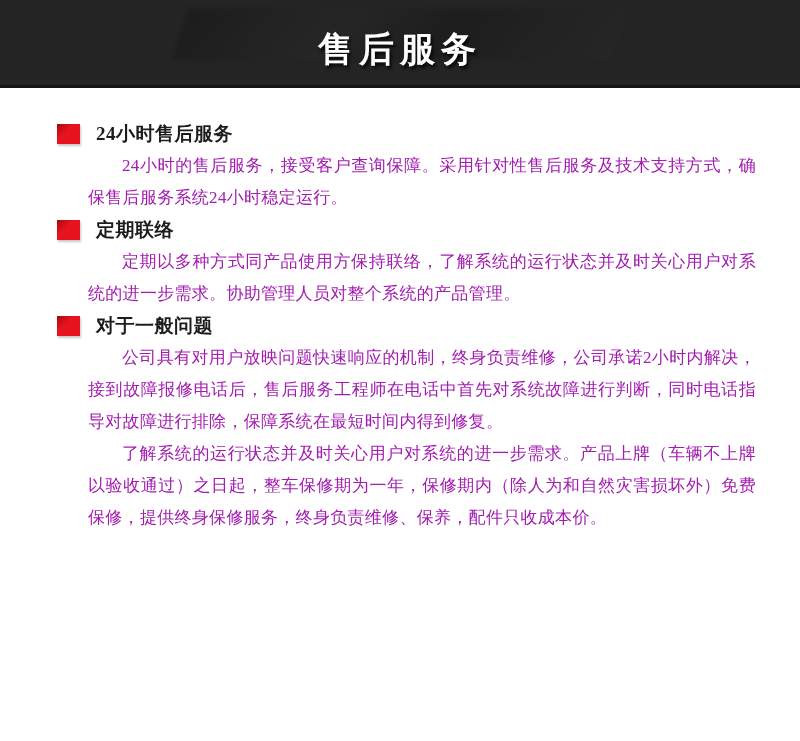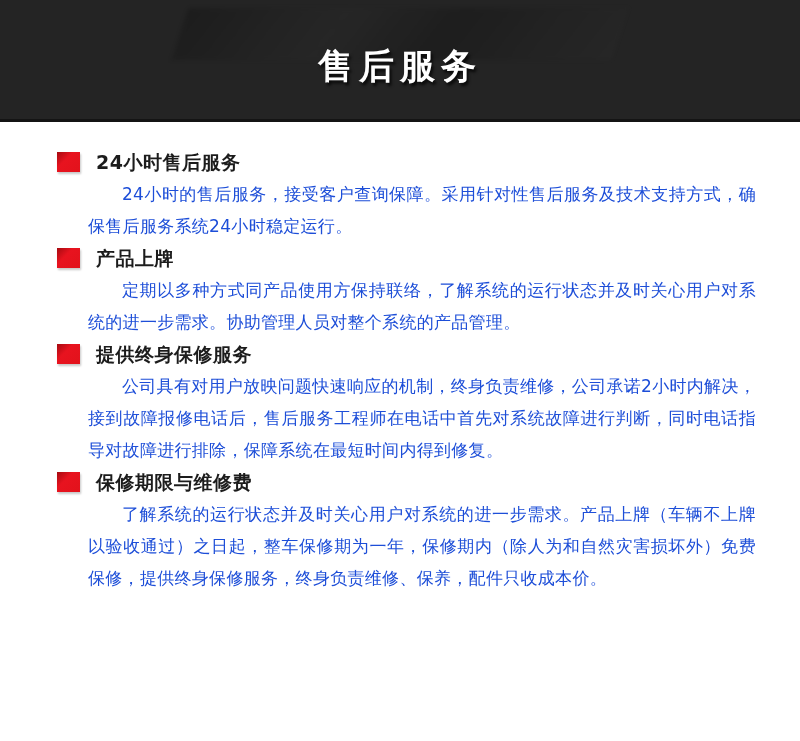--- a/index.html
+++ b/index.html
@@ -7,21 +7,21 @@
     width: 800px; height: 741px;
     background: #ffffff;
     font-family: "DejaVu Sans", "Liberation Sans", sans-serif;
     overflow: hidden;
   }
   .page { width: 800px; height: 741px; position: relative; background: #fff; }
 
   
   .banner {
     position: relative;
-    height: 122px;
+    height: 88px;
     background: #242424;
     border-bottom: 3px solid #141414;
     display: flex;
     align-items: center;
     justify-content: center;
     padding-top: 14px;
     overflow: hidden;
   }
   .banner-watermark {
     position: absolute;
@@ -39,21 +39,21 @@
     color: #ffffff;
     font-size: 35px;
     font-weight: 700;
     letter-spacing: 6px;
     text-shadow: 2px 3px 3px rgba(0,0,0,0.75);
     position: relative;
     z-index: 2;
   }
 
   
-  .content { padding-top: 24px; }
+  .content { padding-top: 30px; font-family: Liberation Serif, serif; }
 
   .head-row {
     display: flex;
     align-items: flex-start;
     padding-left: 57px;
     margin: 4px 0 4px 0;
     line-height: 24px;
   }
   .bullet {
     width: 23px; height: 20px;
@@ -67,21 +67,21 @@
     font-size: 19px;
     font-weight: 700;
     color: #1c1c1c;
     letter-spacing: 0.5px;
   }
   .para {
     margin: 0 44px 0 88px;
     width: 668px;
     font-size: 17px;
     line-height: 32px;
-    color: #1d4ed8;
+    color: #a21caf;
     text-indent: 2em;
     text-align: justify;
     letter-spacing: 0.3px;
   }
 </style>
 </head>
 <body>
 
 <div class="page">
 
@@ -96,35 +96,31 @@
       <div class="head-row">
         <span class="bullet"></span>
         <span class="sec-heading">24小时售后服务</span>
       </div>
       <p class="para">24小时的售后服务，接受客户查询保障。采用针对性售后服务及技术支持方式，确保售后服务系统24小时稳定运行。</p>
     </div>
 
     <div class="section">
       <div class="head-row">
         <span class="bullet"></span>
-        <span class="sec-heading">产品上牌</span>
+        <span class="sec-heading">定期联络</span>
       </div>
       <p class="para">定期以多种方式同产品使用方保持联络，了解系统的运行状态并及时关心用户对系统的进一步需求。协助管理人员对整个系统的产品管理。</p>
     </div>
 
     <div class="section">
       <div class="head-row">
         <span class="bullet"></span>
-        <span class="sec-heading">提供终身保修服务</span>
+        <span class="sec-heading">对于一般问题</span>
       </div>
       <p class="para">公司具有对用户放映问题快速响应的机制，终身负责维修，公司承诺2小时内解决，接到故障报修电话后，售后服务工程师在电话中首先对系统故障进行判断，同时电话指导对故障进行排除，保障系统在最短时间内得到修复。</p>
     </div>
 
     <div class="section">
-      <div class="head-row">
-        <span class="bullet"></span>
-        <span class="sec-heading">保修期限与维修费</span>
-      </div>
       <p class="para">了解系统的运行状态并及时关心用户对系统的进一步需求。产品上牌（车辆不上牌以验收通过）之日起，整车保修期为一年，保修期内（除人为和自然灾害损坏外）免费保修，提供终身保修服务，终身负责维修、保养，配件只收成本价。</p>
     </div>
 
   </div>
 </div>
 
 </body></html>

